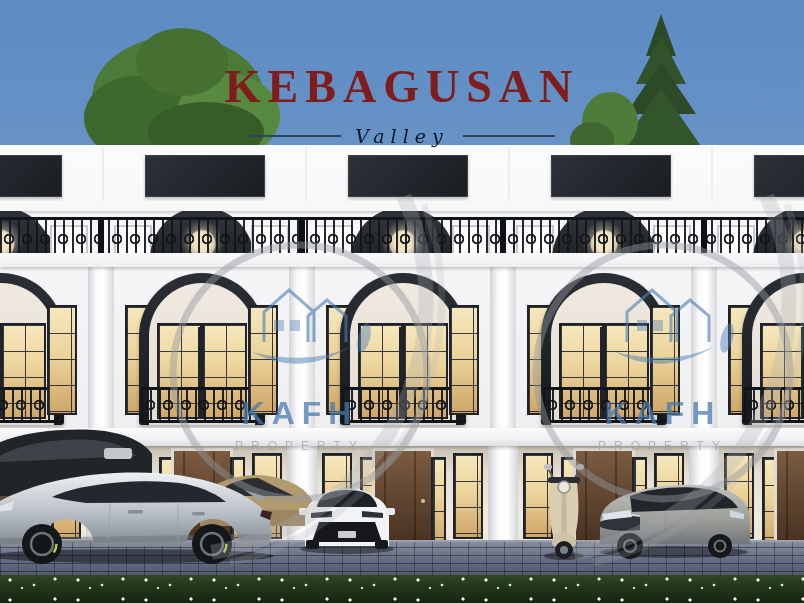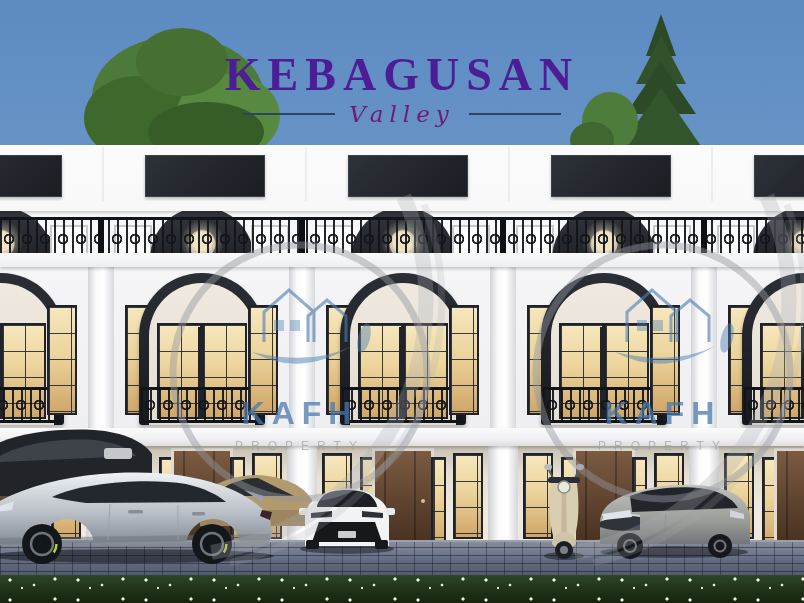--- a/index.html
+++ b/index.html
@@ -4,26 +4,26 @@
 <style>
   html,body{margin:0;padding:0;background:#222;}
   .stage{position:relative;width:804px;height:603px;overflow:hidden;
          font-family:"Liberation Sans",sans-serif;background:#7aa0cd;}
   
   .sky{position:absolute;inset:0;z-index:0;
        background:linear-gradient(180deg,#5d8bc2 0%,#6f99ca 45%,#86aad4 75%,#93b4da 100%);}
   .trees{position:absolute;inset:0;z-index:1;}
   
   .title-block{position:absolute;top:46px;left:0;width:100%;text-align:center;z-index:3;}
-  .title-main{margin:4px;font-family:"Liberation Serif",serif;font-weight:600;
-              font-size:46px;letter-spacing:7px;color:#4c1d95;line-height:1.1;}
+  .title-main{margin:16px;font-family:"Liberation Serif",serif;font-weight:600;
+              font-size:46px;letter-spacing:7px;color:#7f1d1d;line-height:1.1;}
   .title-sub-row{display:flex;align-items:center;justify-content:center;gap:14px;margin-top:-4px;}
   .title-rule{width:92px;height:2px;background:#2a4560;}
-  .title-sub{font-family:"DejaVu Serif",serif;font-style:italic;font-size:23px;
-             letter-spacing:6px;color:#701a75;}
+  .title-sub{font-family:"DejaVu Serif",serif;font-style:italic;font-size:19px;
+             letter-spacing:6px;color:#0f172a;}
   
   .building{position:absolute;top:145px;left:0;width:804px;height:400px;overflow:hidden;
             background:linear-gradient(180deg,#fbfbfc 0%,#f1f1f4 55%,#ecebee 100%);
             border-top:2px solid #fdfdfe;z-index:2;}
   .row{position:absolute;left:-100px;width:1005px;display:flex;}
   .unit{position:relative;flex:0 0 201px;width:201px;}
   .band{position:absolute;left:0;width:804px;}
   
   .row.roofband{top:0;height:56px;}
   .roofband .unit{border-left:1px solid rgba(0,0,0,.05);border-right:1px solid rgba(0,0,0,.05);}

